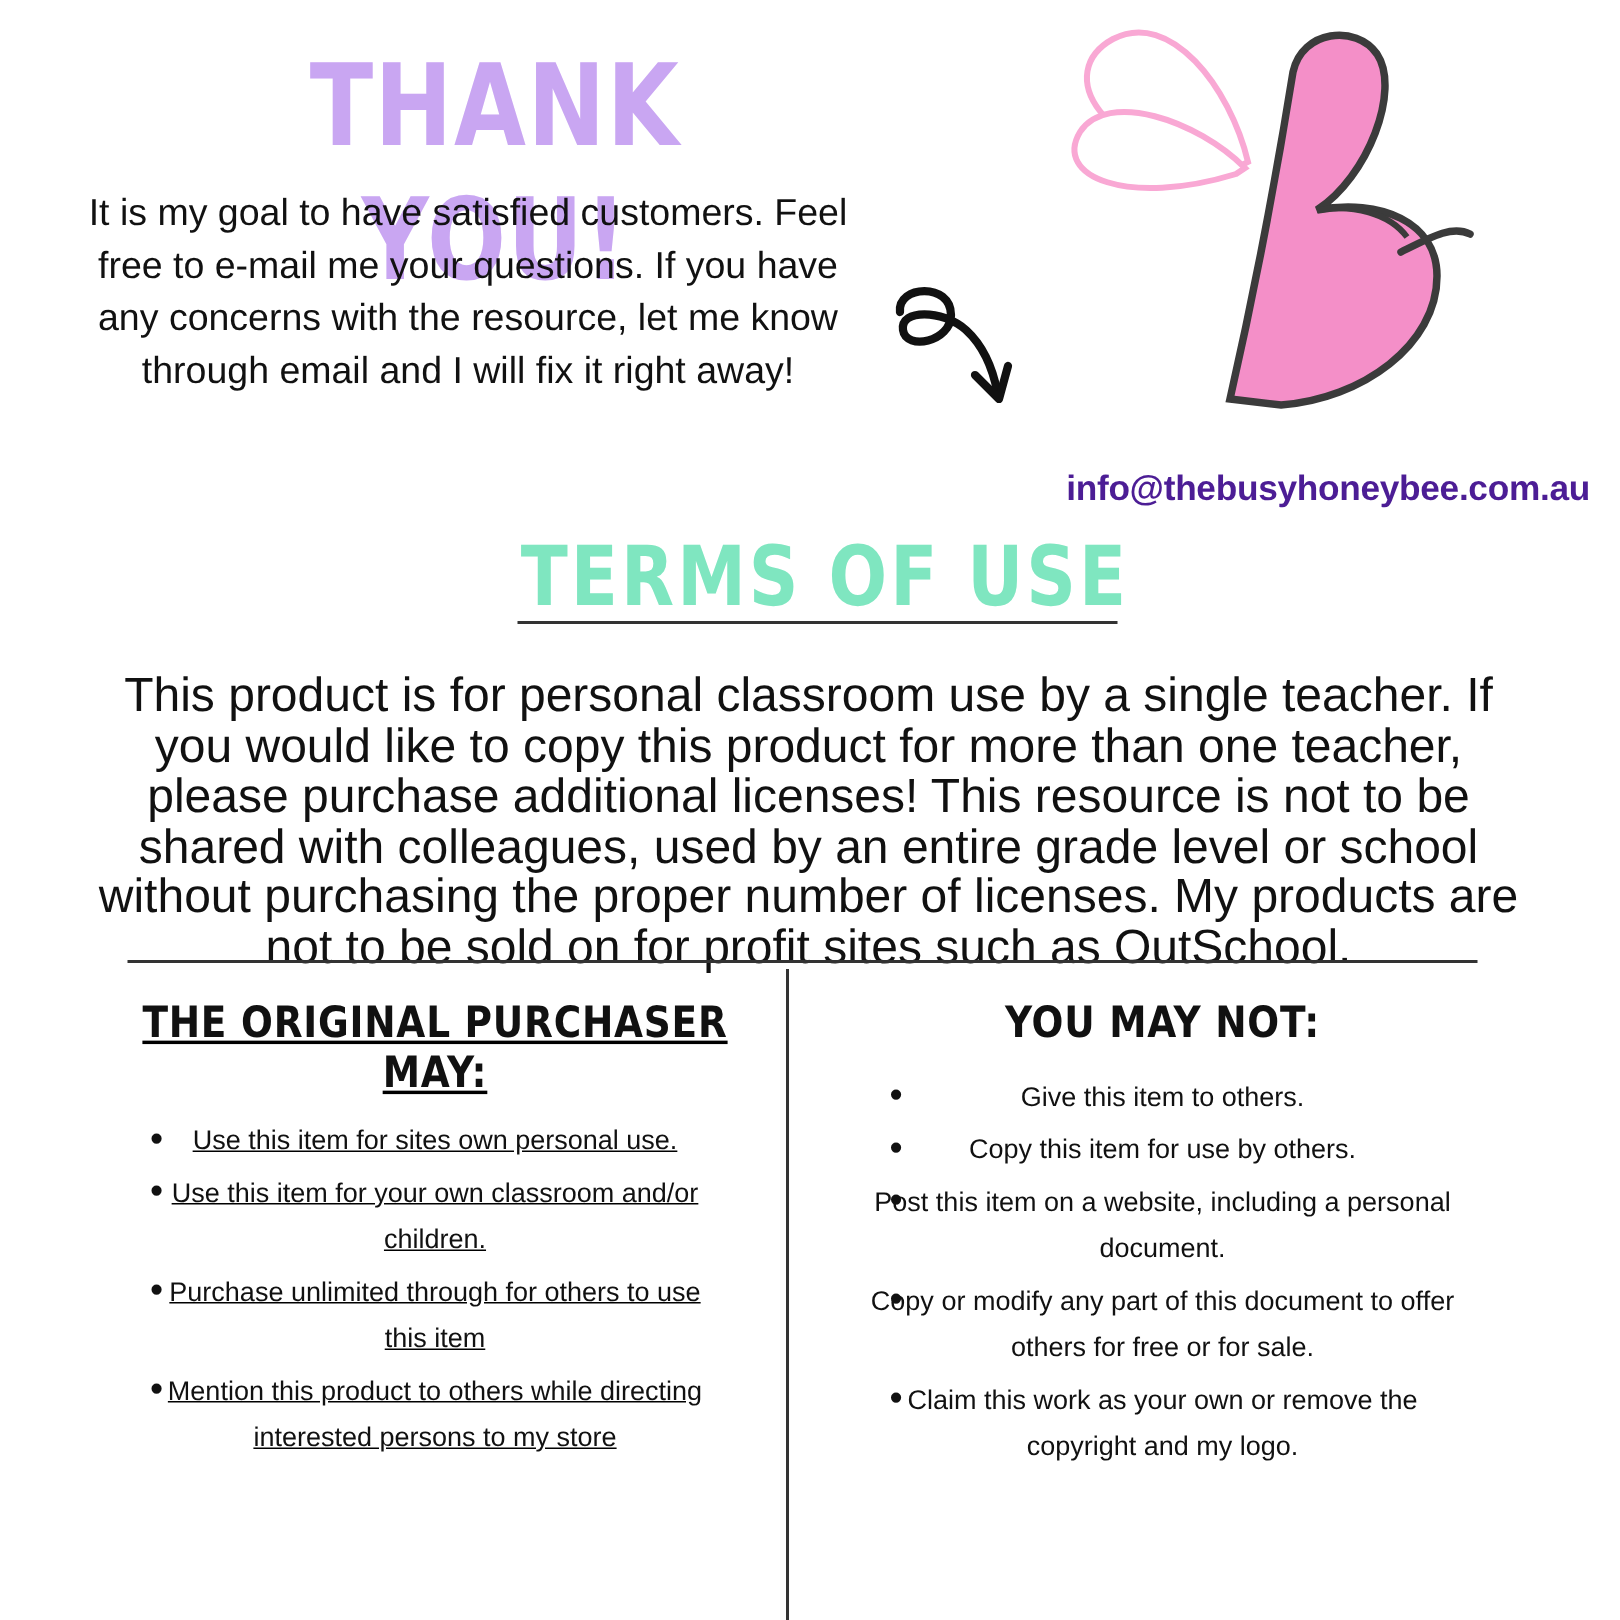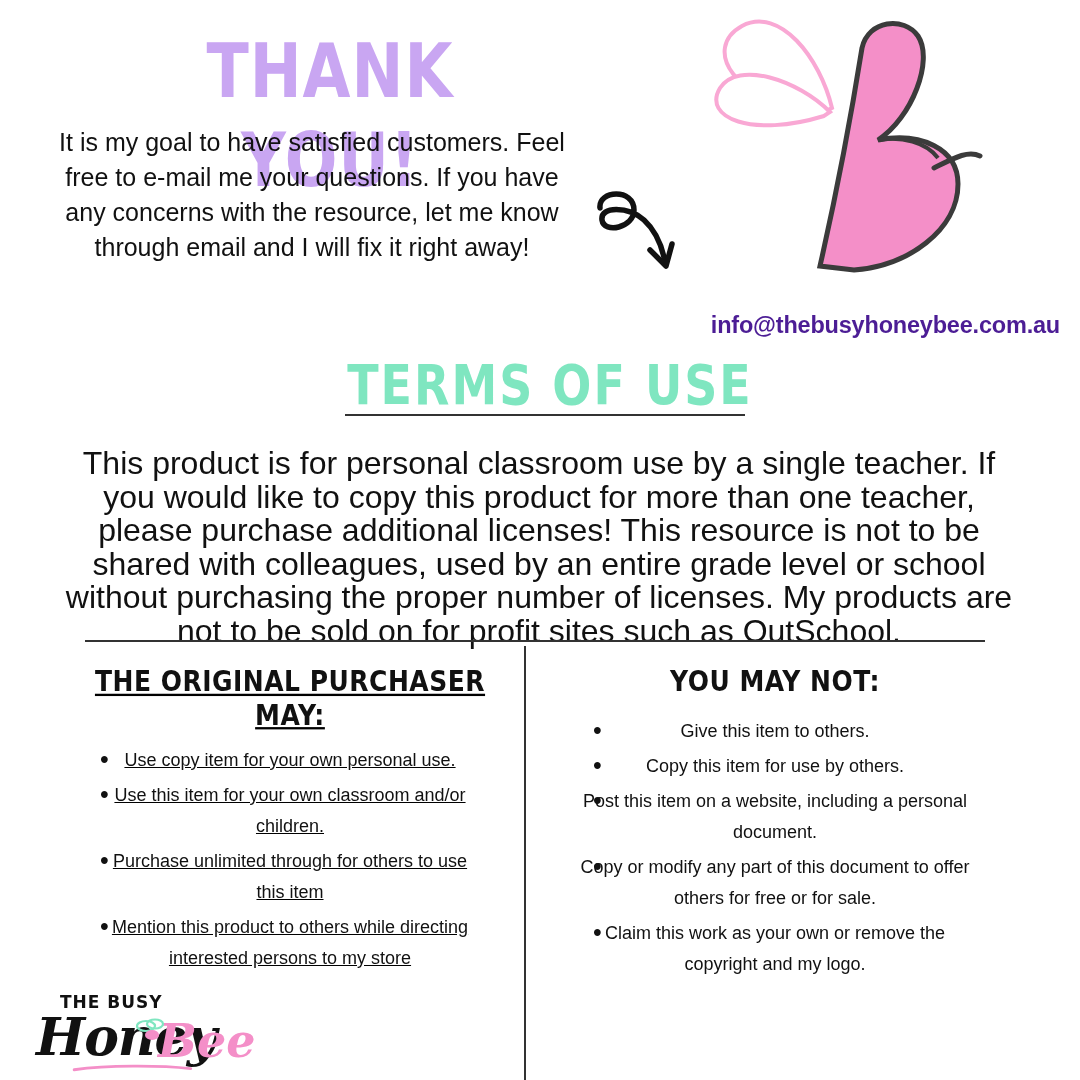--- a/index.html
+++ b/index.html
@@ -202,45 +202,32 @@
   <div class="terms-title">TERMS OF USE</div>
   <div class="terms-underline"></div>
   <div class="terms-body">This product is for personal classroom use by a single teacher. If you would like to copy this product for more than one teacher, please purchase additional licenses! This resource is not to be shared with colleagues, used by an entire grade level or school without purchasing the proper number of licenses. My products are not to be sold on for profit sites such as OutSchool.</div>
 
   <div class="hr"></div>
   <div class="vr"></div>
 
   <div class="col col-left">
     <h3>THE ORIGINAL PURCHASER MAY:</h3>
     <ul>
-      <li>Use copy item for your own personal use.</li>
+      <li>Use this item for sites own personal use.</li>
       <li>Use this item for your own classroom and/or children.</li>
       <li>Purchase unlimited through for others to use this item</li>
       <li>Mention this product to others while directing interested persons to my store</li>
     </ul>
   </div>
 
   <div class="col col-right">
     <h3>YOU MAY NOT:</h3>
     <ul>
       <li>Give this item to others.</li>
       <li>Copy this item for use by others.</li>
       <li>Post this item on a website, including a personal document.</li>
       <li>Copy or modify any part of this document to offer others for free or for sale.</li>
       <li>Claim this work as your own or remove the copyright and my logo.</li>
     </ul>
   </div>
 
-  <div class="brand">
-    <div class="busy">THE BUSY</div>
-    <div class="honey">Honey</div>
-    <div class="bee">Bee</div>
-    <svg class="swoosh" viewBox="0 0 210 14">
-      <path d="M2 10 C 60 2, 150 2, 206 8" stroke="#f48fc8" stroke-width="5" fill="none" stroke-linecap="round"></path>
-    </svg>
-    <svg width="34" height="26" style="position:absolute;left:118px;top:30px;" viewBox="0 0 34 26">
-      <ellipse cx="10" cy="8" rx="9" ry="5" fill="none" stroke="#7fe6c0" stroke-width="2.2"></ellipse>
-      <ellipse cx="19" cy="6" rx="8" ry="4.5" fill="none" stroke="#7fe6c0" stroke-width="2.2"></ellipse>
-      <ellipse cx="16" cy="17" rx="7" ry="5" fill="#f48fc8"></ellipse>
-    </svg>
-  </div>
 
 </div>
 
 </body></html>

